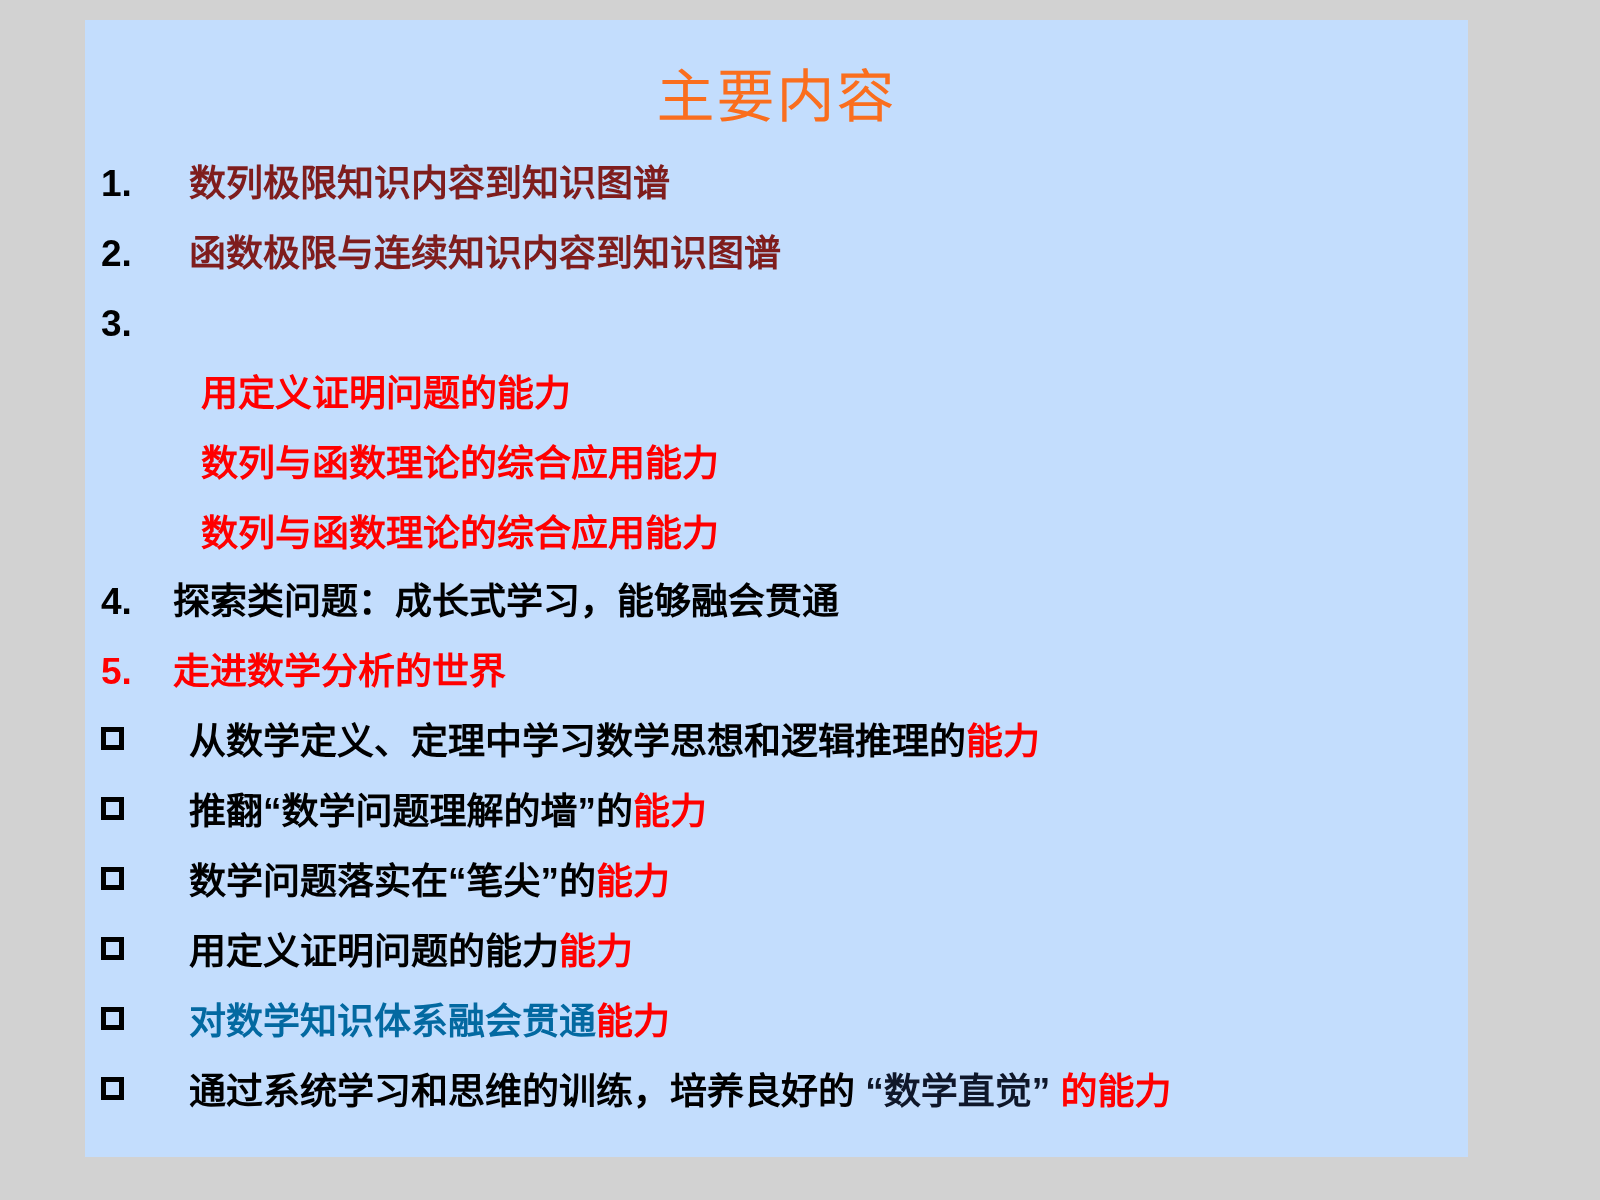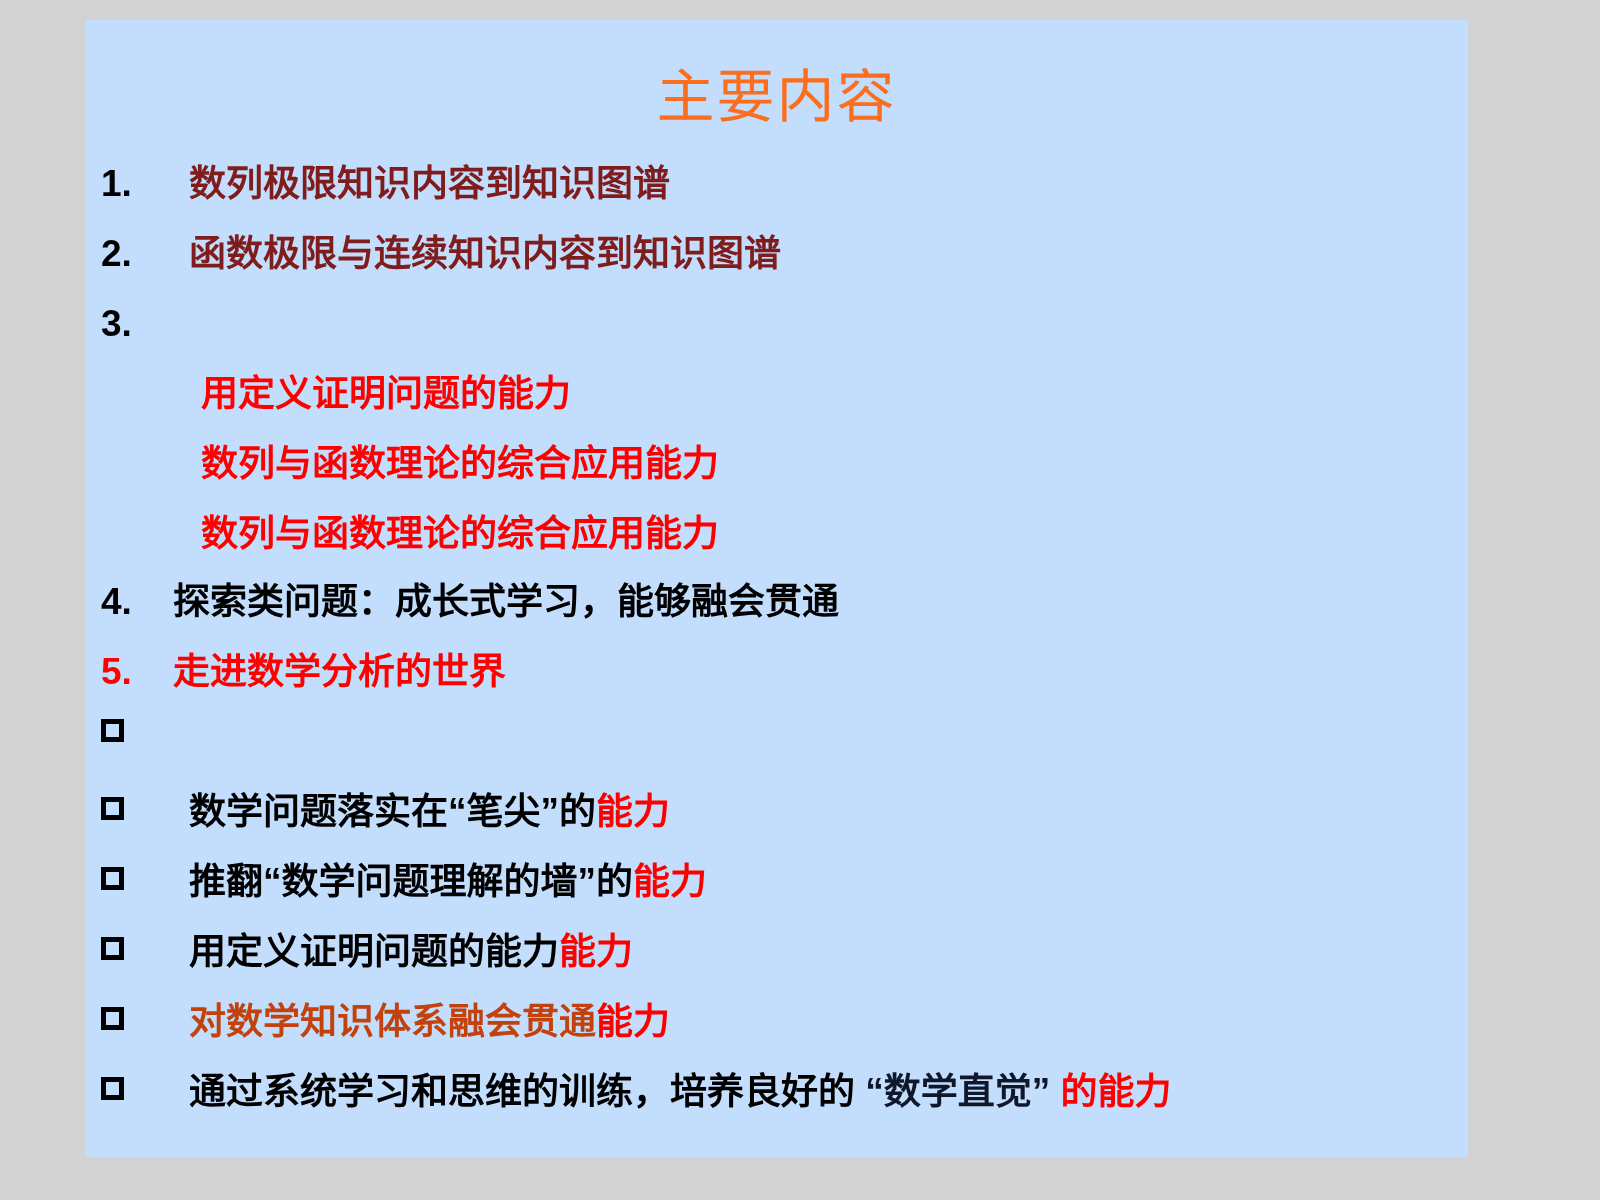--- a/index.html
+++ b/index.html
@@ -149,44 +149,45 @@
         <span class="txt"><span style="color: rgb(0, 0, 0);">探索类问题：成长式学习，能够融会贯通</span></span>
       </div>
       <div class="line num-tight l8">
         <span class="marker red">5.</span>
         <span class="txt"><span style="color: rgb(255, 0, 0); text-align: center;">走进数学分析的世界</span></span>
       </div>
       <div class="line chk l9">
         <span class="marker">
           <span class="checkbox-glyph"></span>
         </span>
+        <span class="txt"><span style="color: rgb(0, 0, 0);">从数学定义、定理中学习数学思想和逻辑推理的</span><span style="color: rgb(255, 0, 0);">能力</span></span>
+      </div>
+      <div class="line chk l10">
+        <span class="marker">
+          <span class="checkbox-glyph"></span>
+        </span>
+        <span class="txt"><span style="color: rgb(0, 0, 0);">推翻“数学问题理解的墙”的</span><span style="color: rgb(255, 0, 0);">能力</span></span>
       </div>
       <div class="line chk l11">
         <span class="marker">
           <span class="checkbox-glyph"></span>
         </span>
         <span class="txt"><span style="color: rgb(0, 0, 0);">数学问题落实在“笔尖”的</span><span style="color: rgb(255, 0, 0);">能力</span></span>
-      </div>
-      <div class="line chk l10">
-        <span class="marker">
-          <span class="checkbox-glyph"></span>
-        </span>
-        <span class="txt"><span style="color: rgb(0, 0, 0);">推翻“数学问题理解的墙”的</span><span style="color: rgb(255, 0, 0);">能力</span></span>
       </div>
       <div class="line chk l12">
         <span class="marker">
           <span class="checkbox-glyph"></span>
         </span>
         <span class="txt"><span style="color: rgb(0, 0, 0);">用定义证明问题的能力</span><span style="color: rgb(255, 0, 0);">能力</span></span>
       </div>
       <div class="line chk l13">
         <span class="marker">
           <span class="checkbox-glyph"></span>
         </span>
-        <span class="txt"><span style="color: #c2410c;">对数学知识体系融会贯通</span><span style="color: rgb(255, 0, 0);">能力</span></span>
+        <span class="txt"><span style="color: #0369a1;">对数学知识体系融会贯通</span><span style="color: rgb(255, 0, 0);">能力</span></span>
       </div>
       <div class="line chk l14">
         <span class="marker">
           <span class="checkbox-glyph"></span>
         </span>
         <span class="txt"><span style="color: rgb(0, 0, 0);">通过系统学习和思维的训练，培养良好的 </span><span style="color: #0f172a;">“数学直觉”</span><span style="color: rgb(255, 0, 0);"> 的能力</span></span>
       </div>
     </div>
 
 </div>

